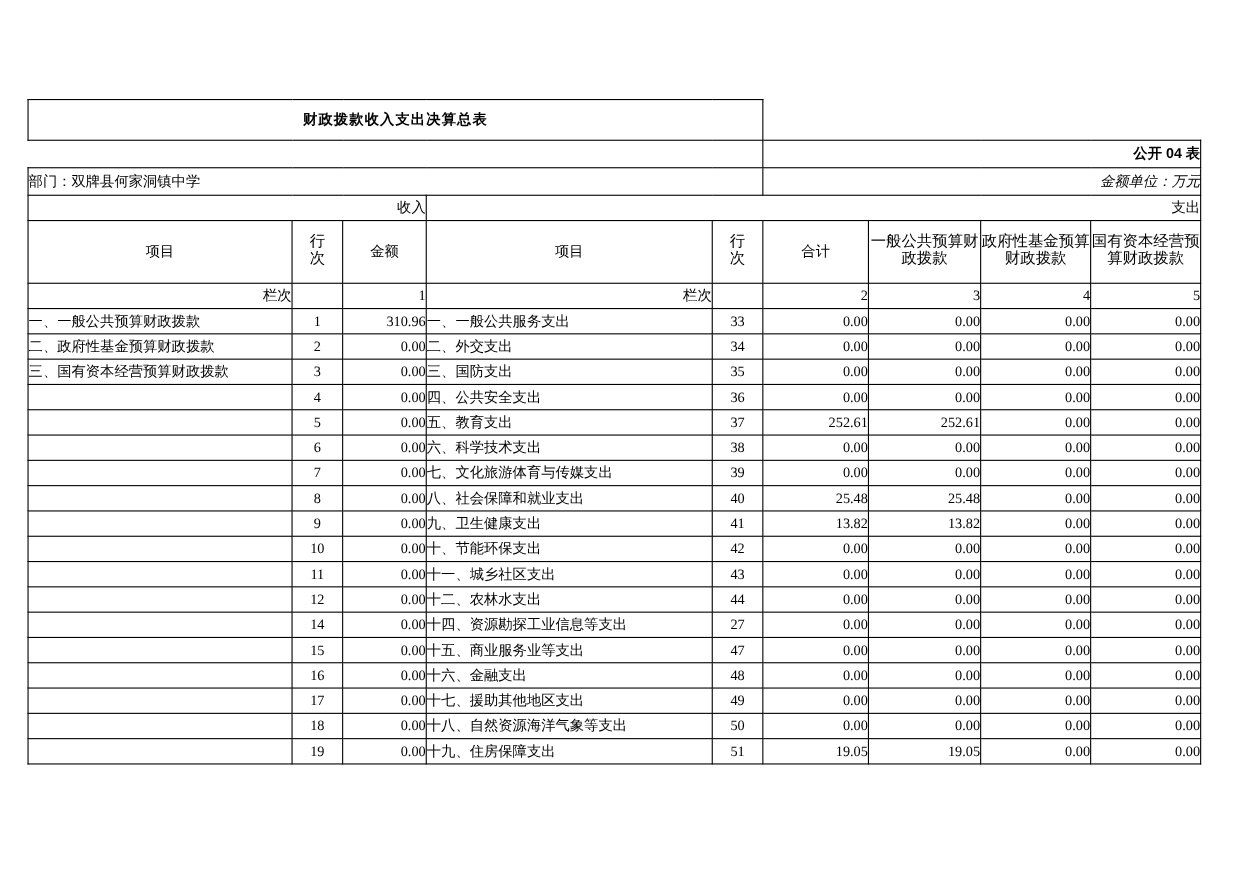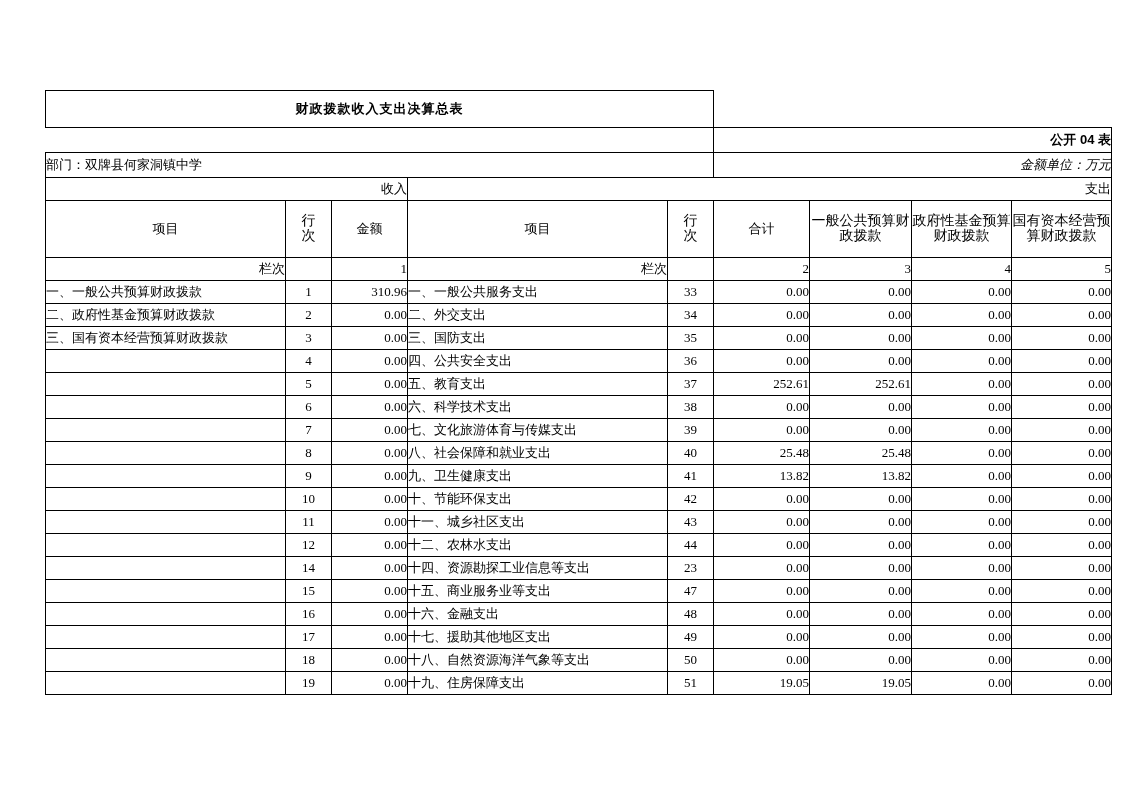--- a/index.html
+++ b/index.html
@@ -17,21 +17,20 @@
   .page {
     position: absolute;
     left: 25px;
     top: 90px;
     width: 1072px;
   }
   table.sheet {
     border-collapse: collapse;
     width: 968px;
     table-layout: fixed;
-    margin-left: 20px;
   }
   table.sheet td {
     border: 1px solid #000000;
     padding: 0;
     vertical-align: middle;
     font-size: 13px;
     line-height: 1.15;
   }
   .no-all { border: none !important; }
 
@@ -300,21 +299,21 @@
         <td class="amt">0.00</td>
         <td class="amt">0.00</td>
         <td class="amt">0.00</td>
         <td class="amt">0.00</td>
       </tr>
       <tr>
         <td class="item"></td>
         <td class="num">14</td>
         <td class="amt">0.00</td>
         <td class="item">十四、资源勘探工业信息等支出</td>
-        <td class="num">23</td>
+        <td class="num">27</td>
         <td class="amt">0.00</td>
         <td class="amt">0.00</td>
         <td class="amt">0.00</td>
         <td class="amt">0.00</td>
       </tr>
       <tr>
         <td class="item"></td>
         <td class="num">15</td>
         <td class="amt">0.00</td>
         <td class="item">十五、商业服务业等支出</td>

